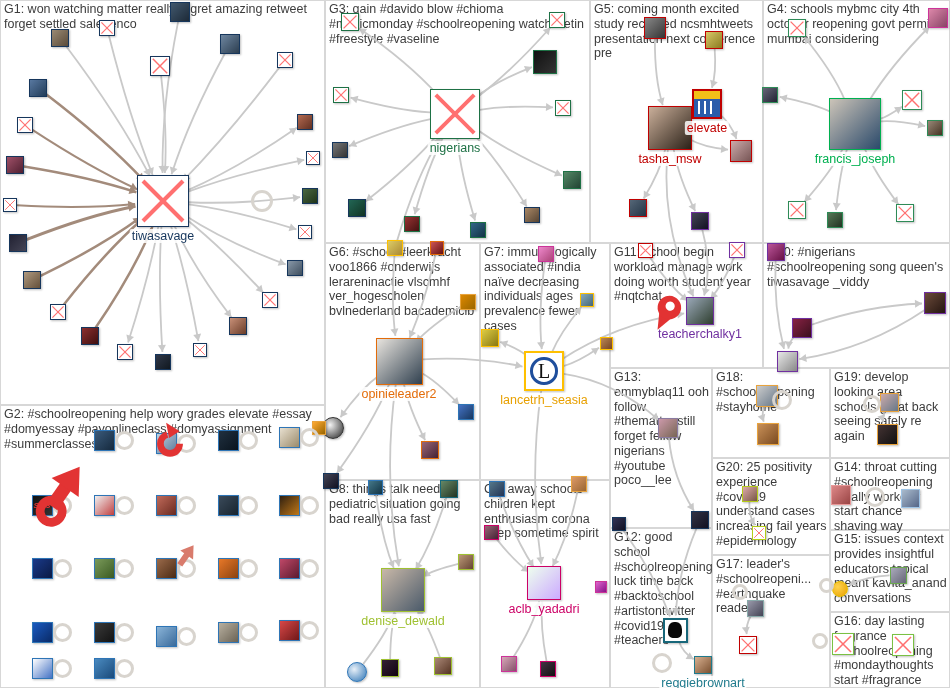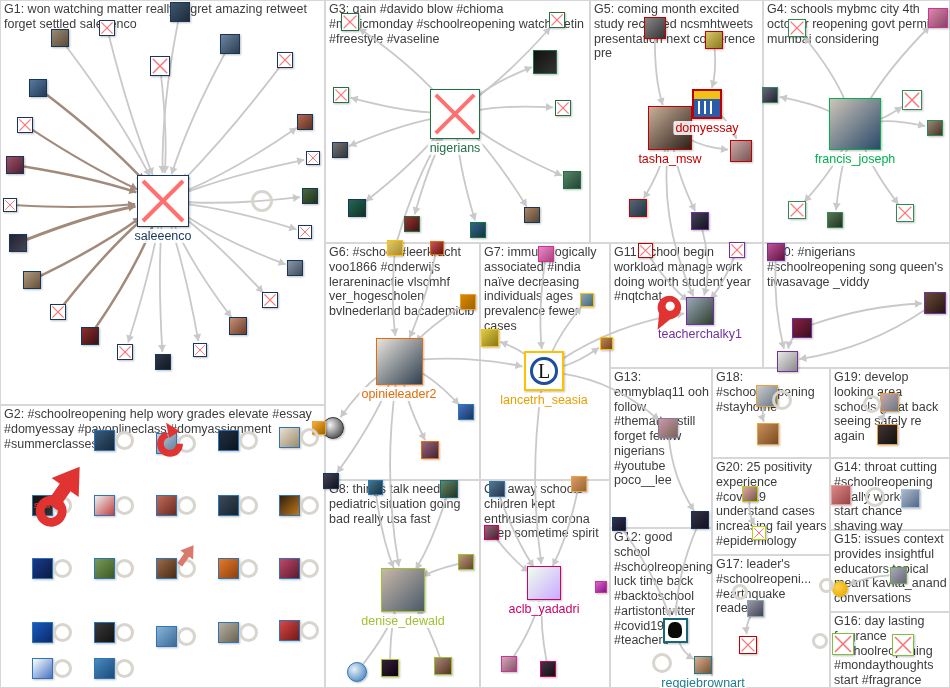--- a/index.html
+++ b/index.html
@@ -282,21 +282,21 @@
       <path d="M546.5286631842724,661.1364659360638 Q540.0064794835316,626.2787683961149 542.254203807718,601.9196246171803" fill="none" stroke="#c9c9c9" stroke-width="1.8"></path>
       <polygon points="542.254203807718,601.9196246171803 545.5940946036521,609.2575486745166 537.6279368701025,608.5224765935557" fill="#c9c9c9"></polygon>
     </svg>
   <div id="node-layer">
       <div class="node" style="left: 137px; top: 175px; width: 52px; height: 52px; background: rgb(255, 255, 255); border: 1.5px solid rgb(22, 54, 92);">
         <svg class="xsvg" viewBox="0 0 20 20" preserveAspectRatio="none">
           <line x1="2" y1="2" x2="18" y2="18" stroke="#ff7070" stroke-width="1.6"></line>
           <line x1="18" y1="2" x2="2" y2="18" stroke="#ff7070" stroke-width="1.6"></line>
         </svg>
       </div>
-      <div class="nlabel" style="left: 163px; top: 229px; color: rgb(22, 54, 92);">saleeenco</div>
+      <div class="nlabel" style="left: 163px; top: 229px; color: rgb(22, 54, 92);">tiwasavage</div>
       <div class="node" style="left: 170px; top: 2px; width: 20px; height: 20px; background: linear-gradient(135deg, rgb(65, 88, 110), rgb(29, 42, 56)); border: 1.8px solid rgb(22, 54, 92);"></div>
       <div class="node" style="left: 51px; top: 29px; width: 18px; height: 18px; background: linear-gradient(135deg, rgb(154, 138, 116), rgb(90, 74, 56)); border: 1.8px solid rgb(22, 54, 92);"></div>
       <div class="node" style="left: 99px; top: 20px; width: 16px; height: 16px; background: rgb(255, 255, 255); border: 1.5px solid rgb(22, 54, 92);">
         <svg class="xsvg" viewBox="0 0 20 20" preserveAspectRatio="none">
           <line x1="2" y1="2" x2="18" y2="18" stroke="#ff7070" stroke-width="1.6"></line>
           <line x1="18" y1="2" x2="2" y2="18" stroke="#ff7070" stroke-width="1.6"></line>
         </svg>
       </div>
       <div class="node" style="left: 150px; top: 56px; width: 20px; height: 20px; background: rgb(255, 255, 255); border: 1.5px solid rgb(22, 54, 92);">
         <svg class="xsvg" viewBox="0 0 20 20" preserveAspectRatio="none">
@@ -406,21 +406,21 @@
         </svg>
       </div>
       <div class="node" style="left: 563px; top: 171px; width: 18px; height: 18px; background: linear-gradient(135deg, rgb(85, 136, 102), rgb(34, 68, 51)); border: 1.8px solid rgb(30, 113, 69);"></div>
       <div class="node" style="left: 524px; top: 207px; width: 16px; height: 16px; background: linear-gradient(135deg, rgb(170, 136, 102), rgb(85, 68, 51)); border: 1.8px solid rgb(22, 54, 92);"></div>
       <div class="node" style="left: 470px; top: 222px; width: 16px; height: 16px; background: linear-gradient(135deg, rgb(51, 102, 136), rgb(17, 51, 68)); border: 1.8px solid rgb(30, 113, 69);"></div>
       <div class="node" style="left: 648px; top: 106px; width: 44px; height: 44px; background: linear-gradient(135deg, rgb(202, 175, 154), rgb(43, 33, 24)); border: 1.8px solid rgb(192, 0, 0);"></div>
       <div class="nlabel" style="left: 670px; top: 152px; color: rgb(192, 0, 0);">tasha_msw</div>
       <div class="node" style="left: 692px; top: 89px; width: 30px; height: 30px; border: 2px solid rgb(192, 0, 0); background: linear-gradient(rgb(242, 193, 24) 0px, rgb(242, 193, 24) 32%, rgb(42, 92, 170) 32%, rgb(42, 92, 170) 100%);">
         <div style="position: absolute; inset: 40% 15% 12%; background: repeating-linear-gradient(90deg, rgb(255, 255, 255) 0px, rgb(255, 255, 255) 2px, transparent 2px, transparent 6px);"></div>
       </div>
-      <div class="nlabel" style="left: 707px; top: 121px; color: rgb(192, 0, 0);">domyessay</div>
+      <div class="nlabel" style="left: 707px; top: 121px; color: rgb(192, 0, 0);">elevate</div>
       <div class="node" style="left: 644px; top: 17px; width: 22px; height: 22px; background: linear-gradient(135deg, rgb(136, 136, 136), rgb(51, 51, 51)); border: 1.8px solid rgb(192, 0, 0);"></div>
       <div class="node" style="left: 705px; top: 31px; width: 18px; height: 18px; background: linear-gradient(135deg, rgb(216, 200, 104), rgb(138, 122, 32)); border: 1.8px solid rgb(192, 0, 0);"></div>
       <div class="node" style="left: 730px; top: 140px; width: 22px; height: 22px; background: linear-gradient(135deg, rgb(204, 170, 170), rgb(119, 85, 85)); border: 1.8px solid rgb(192, 0, 0);"></div>
       <div class="node" style="left: 629px; top: 199px; width: 18px; height: 18px; background: linear-gradient(135deg, rgb(85, 102, 119), rgb(34, 51, 68)); border: 1.8px solid rgb(192, 0, 0);"></div>
       <div class="node" style="left: 691px; top: 212px; width: 18px; height: 18px; background: linear-gradient(135deg, rgb(68, 68, 85), rgb(17, 17, 34)); border: 1.8px solid rgb(112, 48, 160);"></div>
       <div class="node" style="left: 829px; top: 98px; width: 52px; height: 52px; background: linear-gradient(135deg, rgb(204, 196, 184), rgb(43, 74, 107)); border: 1.8px solid rgb(0, 176, 80);"></div>
       <div class="nlabel" style="left: 855px; top: 152px; color: rgb(0, 176, 80);">francis_joseph</div>
       <div class="node" style="left: 788px; top: 19px; width: 18px; height: 18px; background: rgb(255, 255, 255); border: 1.5px solid rgb(46, 139, 87);">
         <svg class="xsvg" viewBox="0 0 20 20" preserveAspectRatio="none">
           <line x1="2" y1="2" x2="18" y2="18" stroke="#ff7070" stroke-width="1.6"></line>

